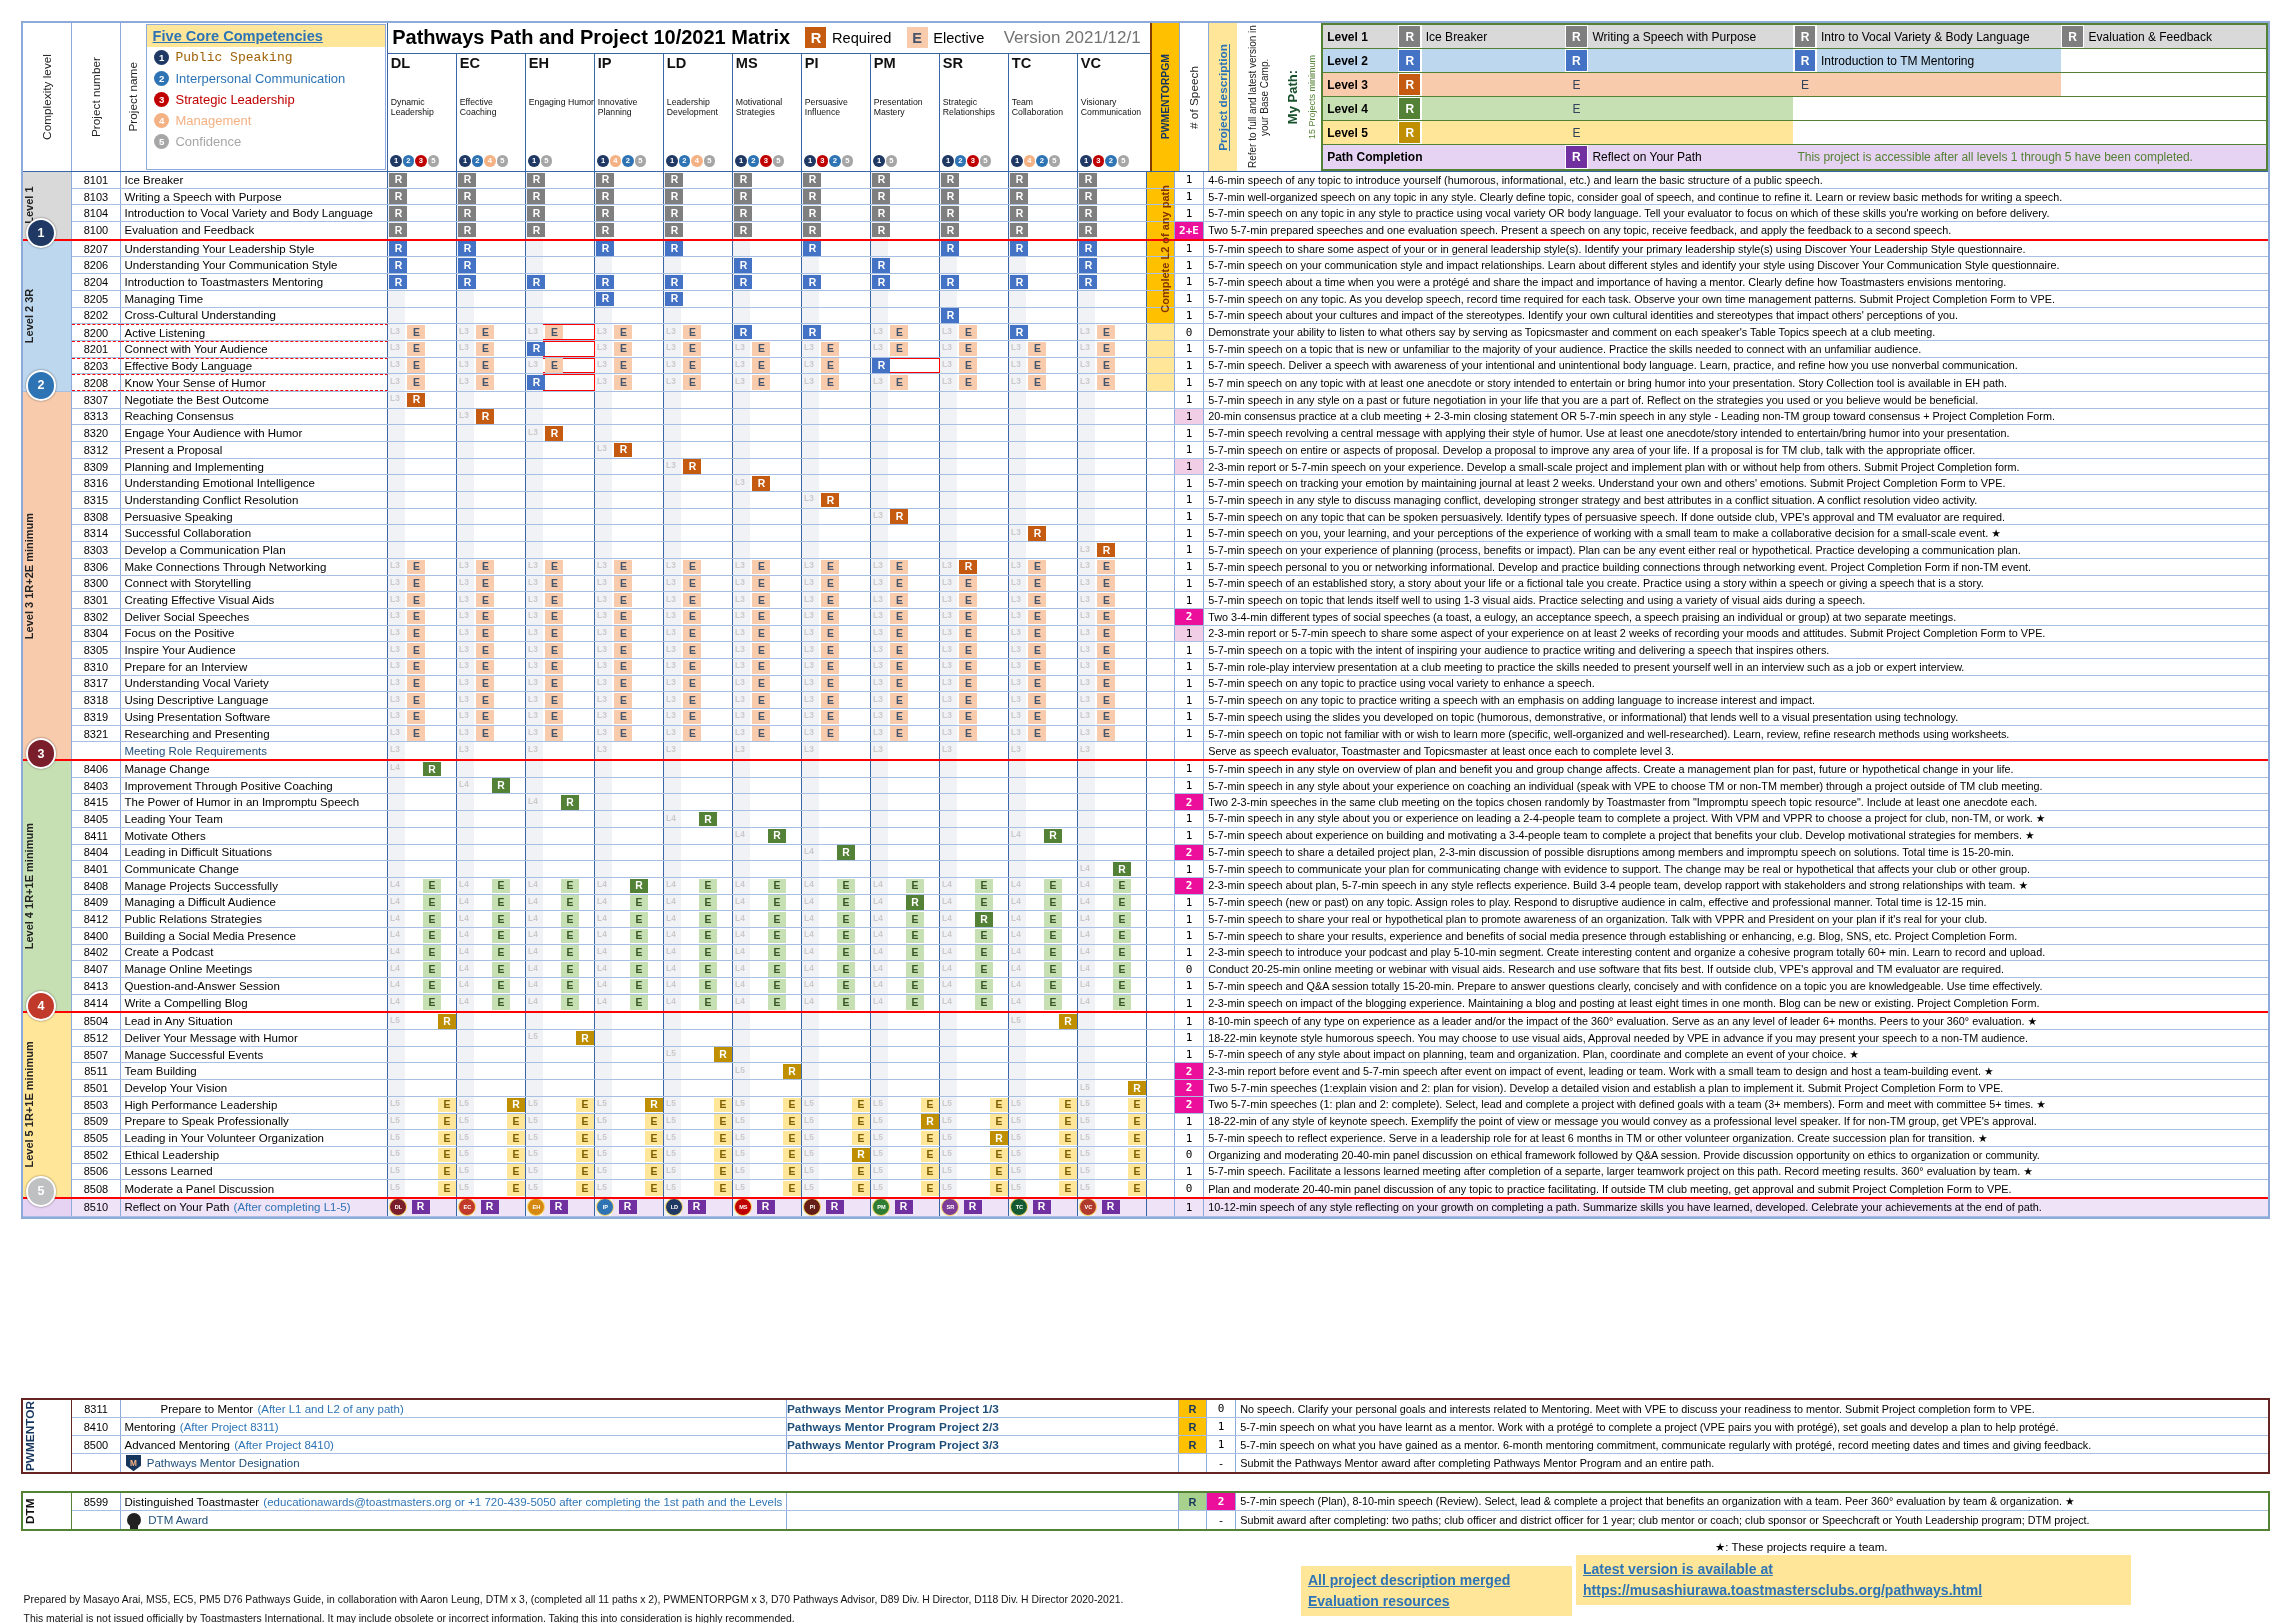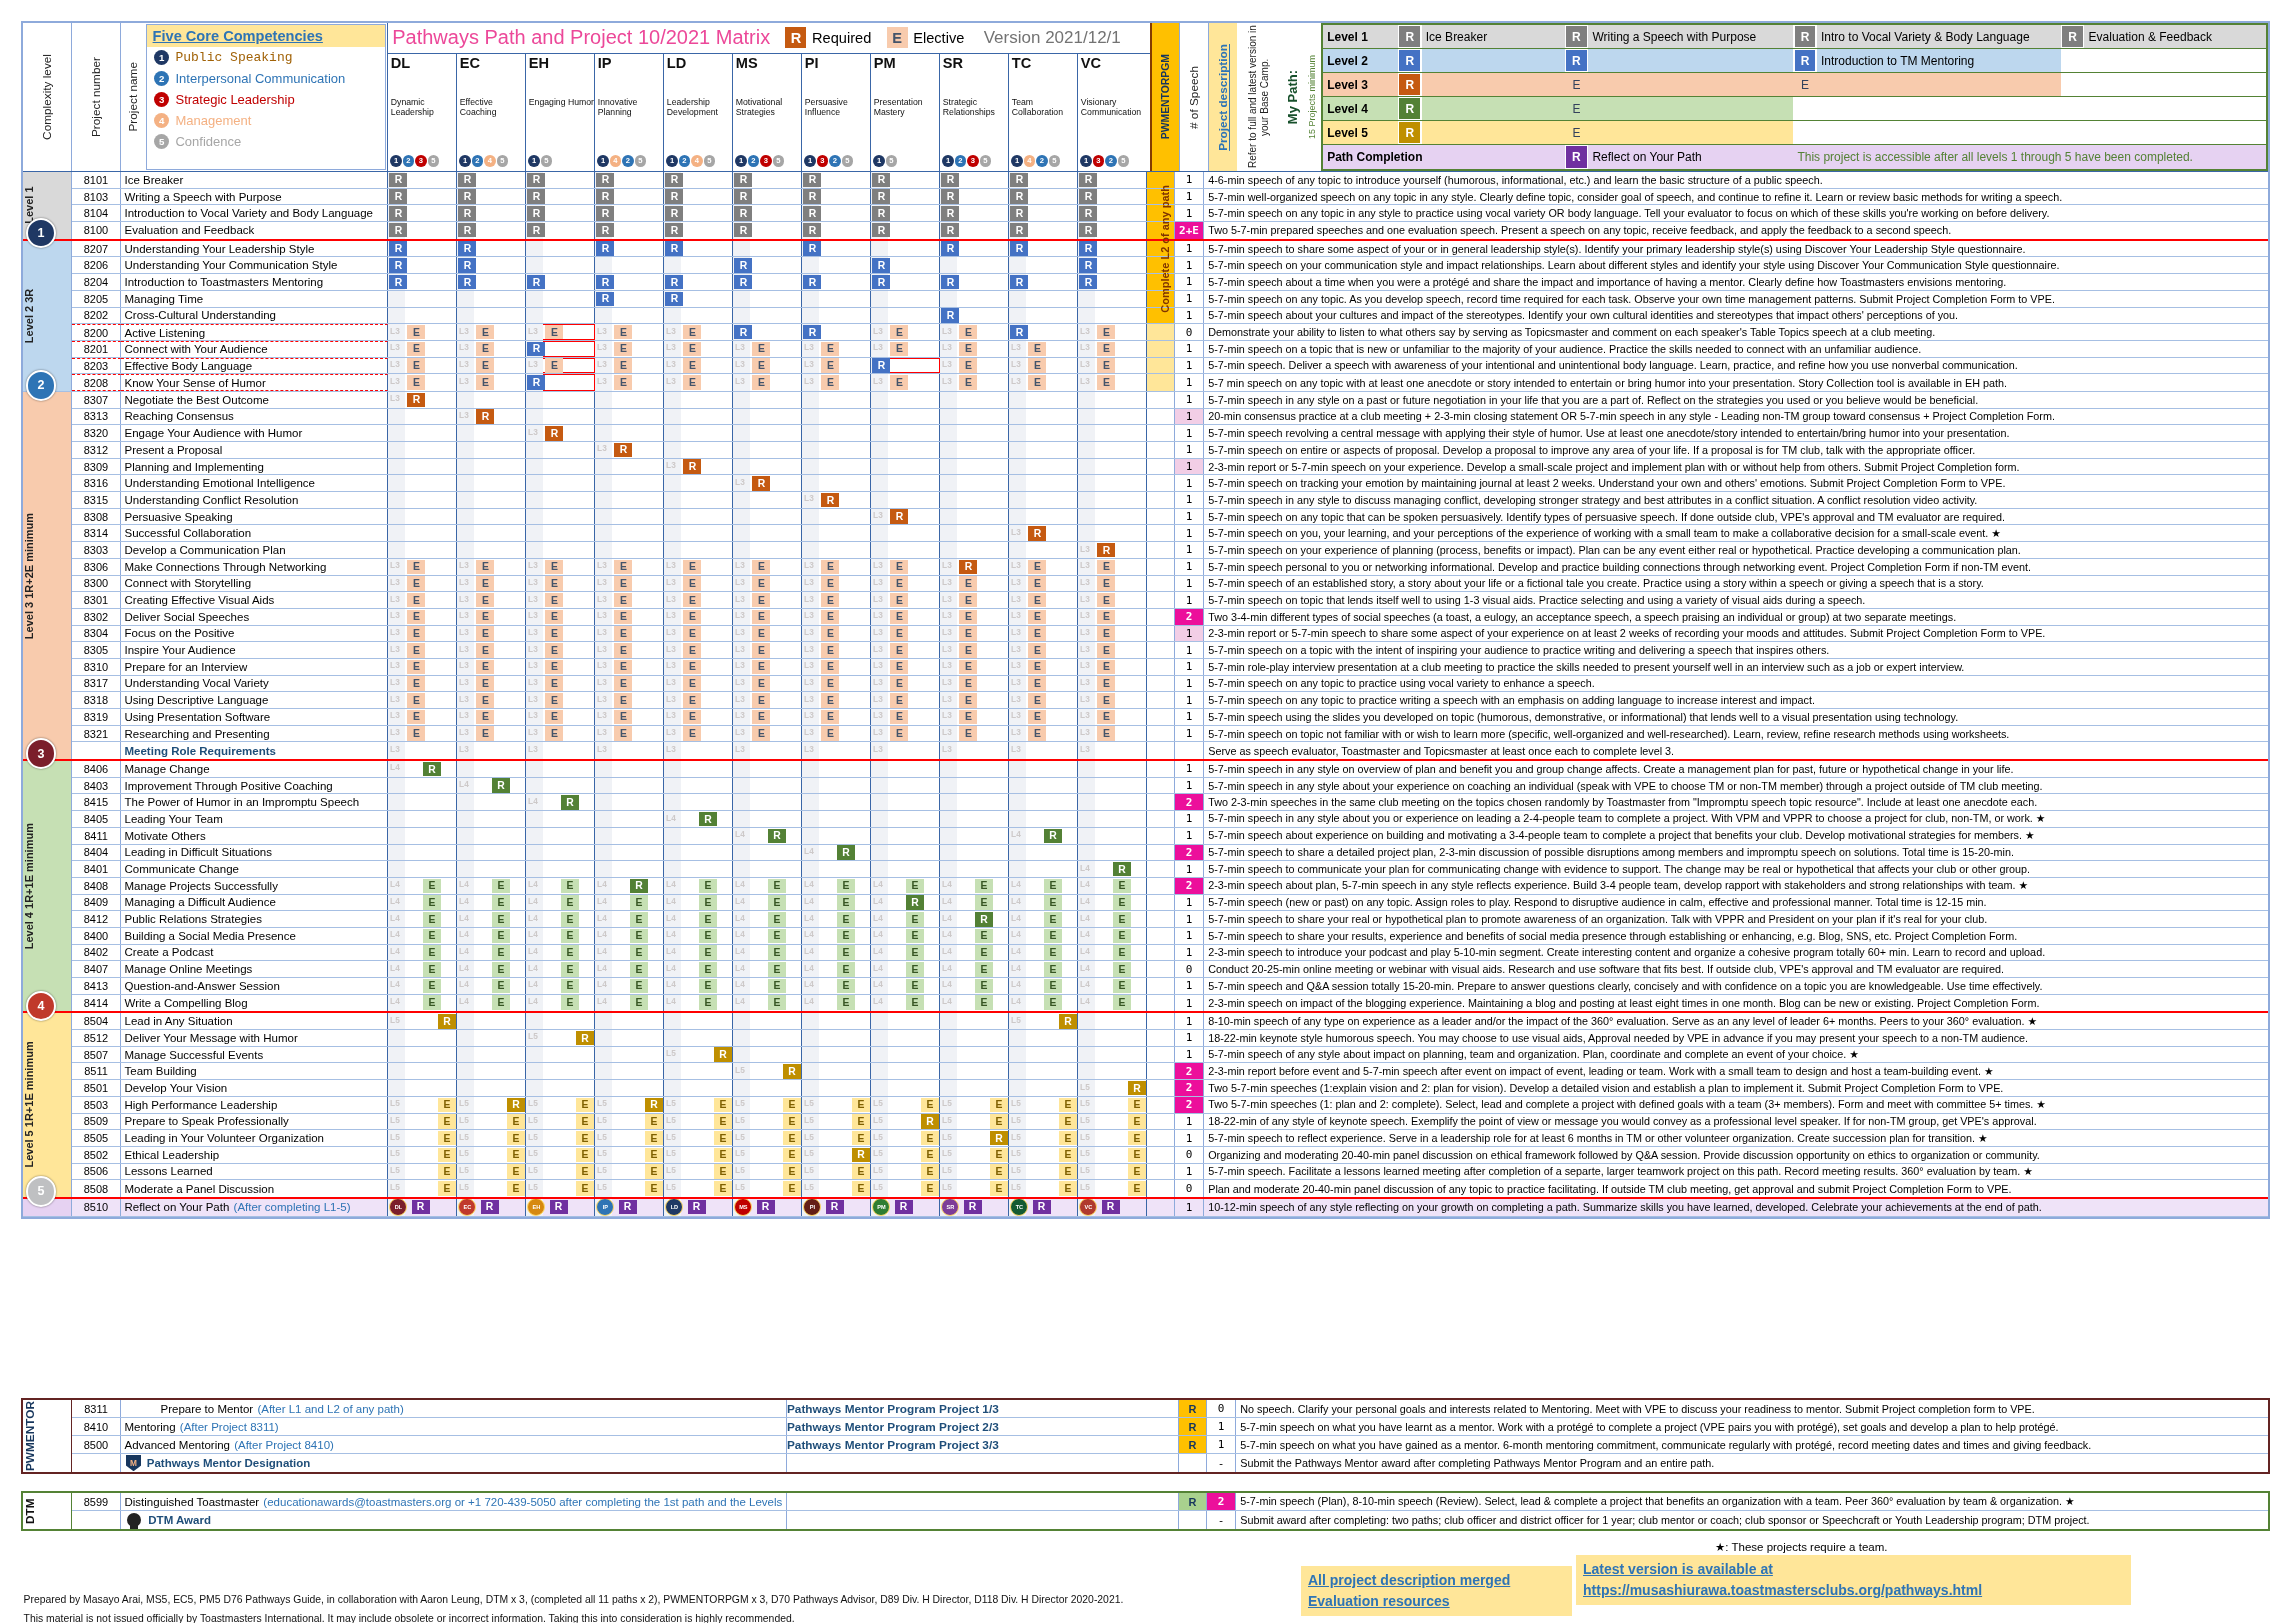--- a/index.html
+++ b/index.html
@@ -13,21 +13,21 @@
   #hdr-complex{width:49px;border-right:0.7px solid #8EAADB;display:flex;align-items:center;justify-content:center;}
   #hdr-num{width:49px;border-right:0.7px solid #8EAADB;display:flex;align-items:center;justify-content:center;}
   #hdr-namecol{width:267px;border-right:1.4px solid #3A66A7;display:flex;}
   #hdr-pname{width:23.6px;display:flex;align-items:center;justify-content:center;}
   #comp-box{flex:1;border:1.4px solid #8EAADB;margin:1.4px;}
   #comp-title{background:#FFE699;color:#2E74B5;font-weight:bold;font-size:14.6px;text-decoration:underline;padding:2.8px 5.6px;}
   .comp-row{display:flex;align-items:center;gap:6.2px;padding:2.9px 7px;font-size:13px;}
   .comp-dot{width:15.3px;height:15.3px;border-radius:50%;color:#fff;font-size:9.7px;font-weight:bold;display:flex;align-items:center;justify-content:center;flex:none;}
   #hdr-mid{width:764px;position:relative;border-right:2.1px solid #833C00;}
   #title-band{position:absolute;left:0;top:0;width:100%;height:30.5px;border-bottom:1.4px solid #3A66A7;display:flex;align-items:center;}
-  #m-title{color:#ec4899;font-size:20px;font-weight:normal;padding-left:4.2px;white-space:nowrap;}
+  #m-title{color:#000000;font-size:20px;font-weight:bold;padding-left:4.2px;white-space:nowrap;}
   .leg-box{display:inline-flex;align-items:center;margin-left:15.3px;font-size:14.6px;}
   .leg-mark{width:21px;height:21px;display:inline-flex;align-items:center;justify-content:center;font-weight:bold;margin-right:5.6px;}
   #version{color:#737373;font-size:17px;margin-left:19.4px;white-space:nowrap;}
   #path-headers{position:absolute;top:30.5px;left:0;right:0;bottom:0;display:flex;}
   .pH{width:69px;border-right:1.4px solid #3A66A7;position:relative;padding:1.4px 2.8px;}
   .pH:last-child{border-right:none;}
   .pH .code{font-weight:bold;font-size:14.6px;color:#111;}
   .pH .pname{position:absolute;top:43px;left:2.8px;font-size:8.7px;line-height:1.25;color:#111;}
   .pH .dots{position:absolute;bottom:4.2px;left:2.1px;display:flex;gap:0.7px;}
   .pH .dots i{width:11.8px;height:11.8px;border-radius:50%;color:#fff;font-style:normal;font-size:7.6px;font-weight:bold;display:flex;align-items:center;justify-content:center;}
@@ -73,21 +73,21 @@
   .e3{background:#F8CBAD;color:#44546A;} .e4{background:#C6E0B4;color:#375623;} .e5{background:#FFE699;color:#7F6000;}
   .pwc{border-right:0.7px solid #8EAADB;position:relative;}
   .cnt{font-family:"DejaVu Sans Mono",monospace;font-size:11px;display:flex;align-items:center;justify-content:center;border-right:0.7px solid #8EAADB;}
   .cnt.m{background:#EC0F9B;color:#fff;font-weight:bold;}
   .cnt.p{background:#F2CEE6;}
   .desc{font-size:10.8px;display:flex;align-items:center;padding-left:4.2px;white-space:nowrap;overflow:hidden;}
   .redline{border-bottom:2.8px solid #FF0000 !important;}
   .dashrow .pnum,.dashrow .pname2{border-top:1.4px dashed #FF0000;}
   .dashlast .pnum,.dashlast .pname2{border-bottom:1.4px dashed #FF0000;}
   .cellbox{outline:1.4px solid #FF0000;outline-offset:-1.4px;}
-  .nameblue{color:#1F4E79;font-weight:bold;}
+  .nameblue{color:#1F4E79;font-weight:normal;}
   .badge-mini{width:18px;height:18px;border-radius:50%;border:1.4px solid #FFD966;color:#fff;font-size:5.6px;font-weight:bold;display:inline-flex;align-items:center;justify-content:center;position:absolute;left:-9.7px;top:-1.4px;z-index:4;}
   .lavrow{background:#EFE3F8;}
   
   #pw-overlay{position:absolute;width:28px;display:flex;align-items:center;justify-content:center;pointer-events:none;z-index:6;}
   #pw-overlay .vlab{color:#7F3300;font-weight:bold;font-size:11px;}
   #vnames{position:absolute;pointer-events:none;z-index:6;}
   
   .bigbox{position:absolute;left:21px;width:2249px;display:flex;}
   #mentorbox{top:1398px;border:2.1px solid #632423;}
   #dtmbox{top:1491px;border:2.1px solid #548235;}

